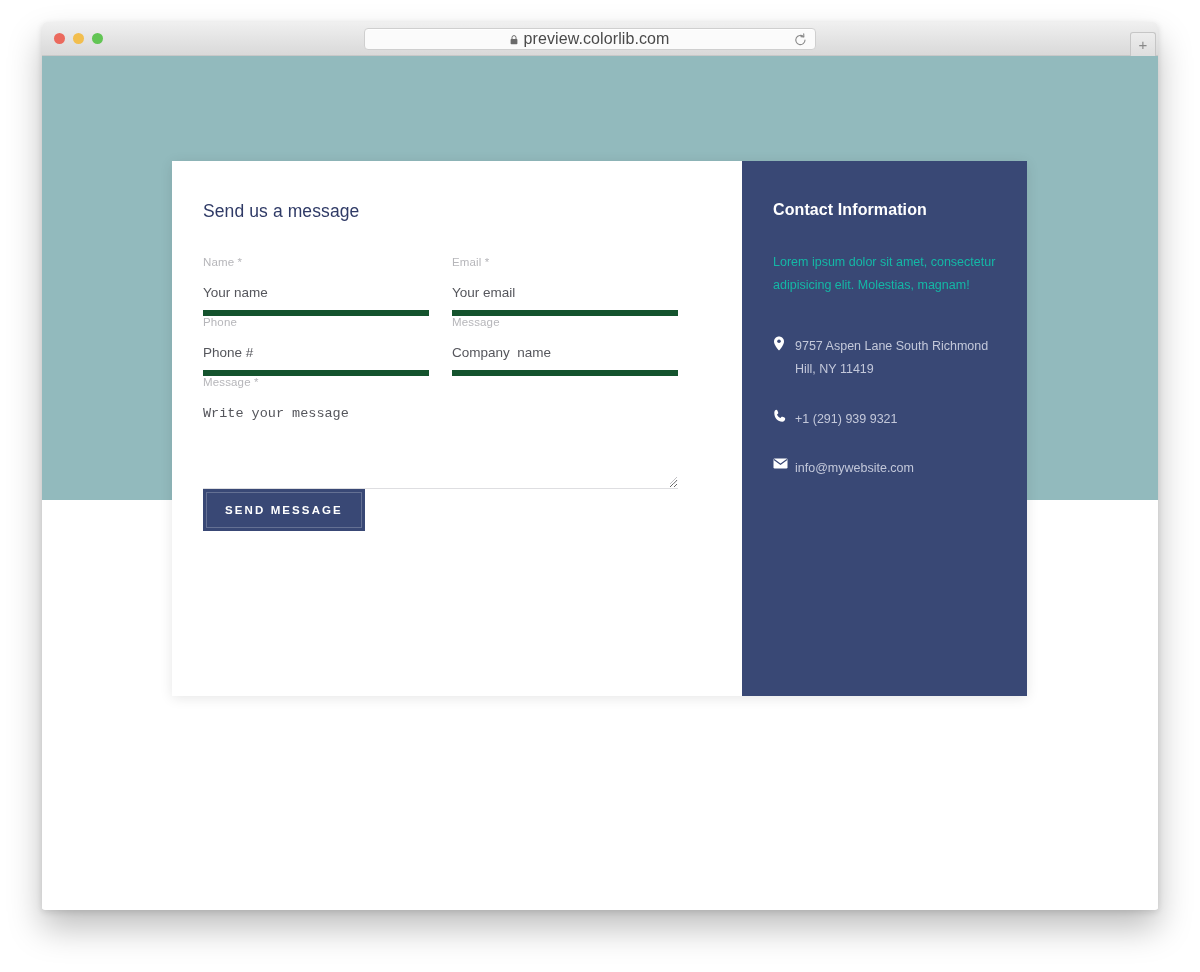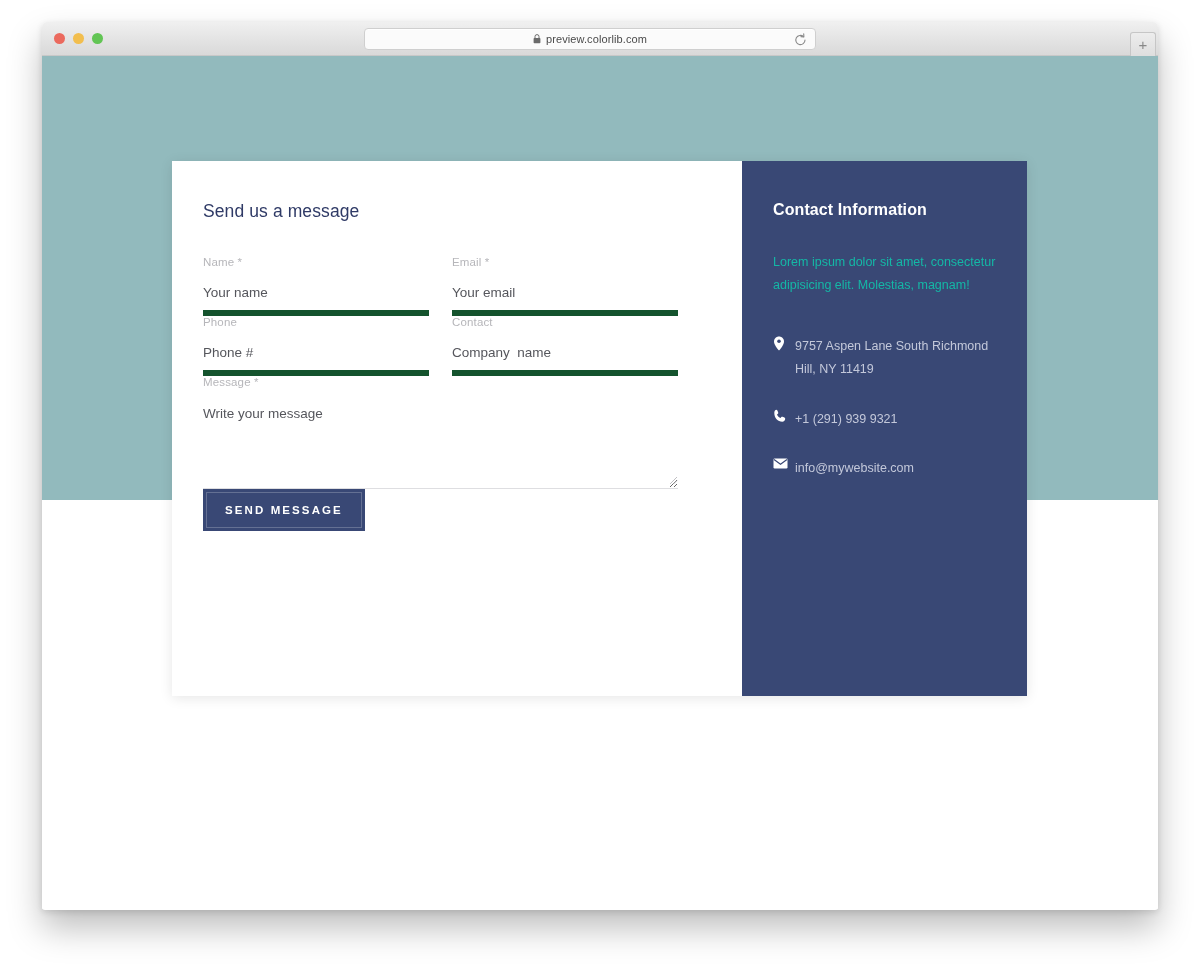--- a/index.html
+++ b/index.html
@@ -53,21 +53,21 @@
     height: 22px;
     background: #fbfbfb;
     border: 1px solid #cfcfcf;
     border-radius: 4px;
     display: flex;
     align-items: center;
     justify-content: center;
     box-shadow: inset 0 1px 1px rgba(255,255,255,0.9);
   }
   .url-text {
-    font-size: 11px;
+    font-size: 16px;
     color: #4a4a4a;
     letter-spacing: 0.1px;
   }
   .lock-icon {
     display: inline-block;
     margin-right: 5px;
     position: relative;
     top: 1px;
   }
   .reload-icon {
@@ -160,21 +160,21 @@
   }
   .field-input::placeholder { color: #55565c; opacity: 1; }
 
   .field-textarea {
     display: block;
     width: 100%;
     height: 84px;
     border: none;
     border-bottom: 1px solid #dedee1;
     background: transparent;
-    font-family: Liberation Sans, sans-serif;
+    font-family: Liberation Mono, monospace;
     font-size: 13.5px;
     color: #55565c;
     padding: 0;
     outline: none;
     resize: vertical;
     line-height: 1.4;
   }
   .field-textarea::placeholder { color: #55565c; opacity: 1; }
 
   .resize-grip {
@@ -293,21 +293,21 @@
             <input class="field-input" type="text" placeholder="Your email" style="">
           </div>
         </div>
 
         <div class="field-row">
           <div class="field">
             <label class="field-label">Phone</label>
             <input class="field-input" type="text" placeholder="Phone #" style="">
           </div>
           <div class="field">
-            <label class="field-label">Contact</label>
+            <label class="field-label">Message</label>
             <input class="field-input" type="text" placeholder="Company  name" style="">
           </div>
         </div>
 
         <div class="message-block">
           <label class="field-label">Message *</label>
           <textarea class="field-textarea" placeholder="Write your message" style=""></textarea>
           <span class="resize-grip" style="bottom:4px; right:0;">
             <svg width="9" height="9" viewBox="0 0 9 9">
               <path d="M8 1 L1 8 M8 4.5 L4.5 8" stroke="#b9b9bd" stroke-width="0.9" fill="none"></path>

